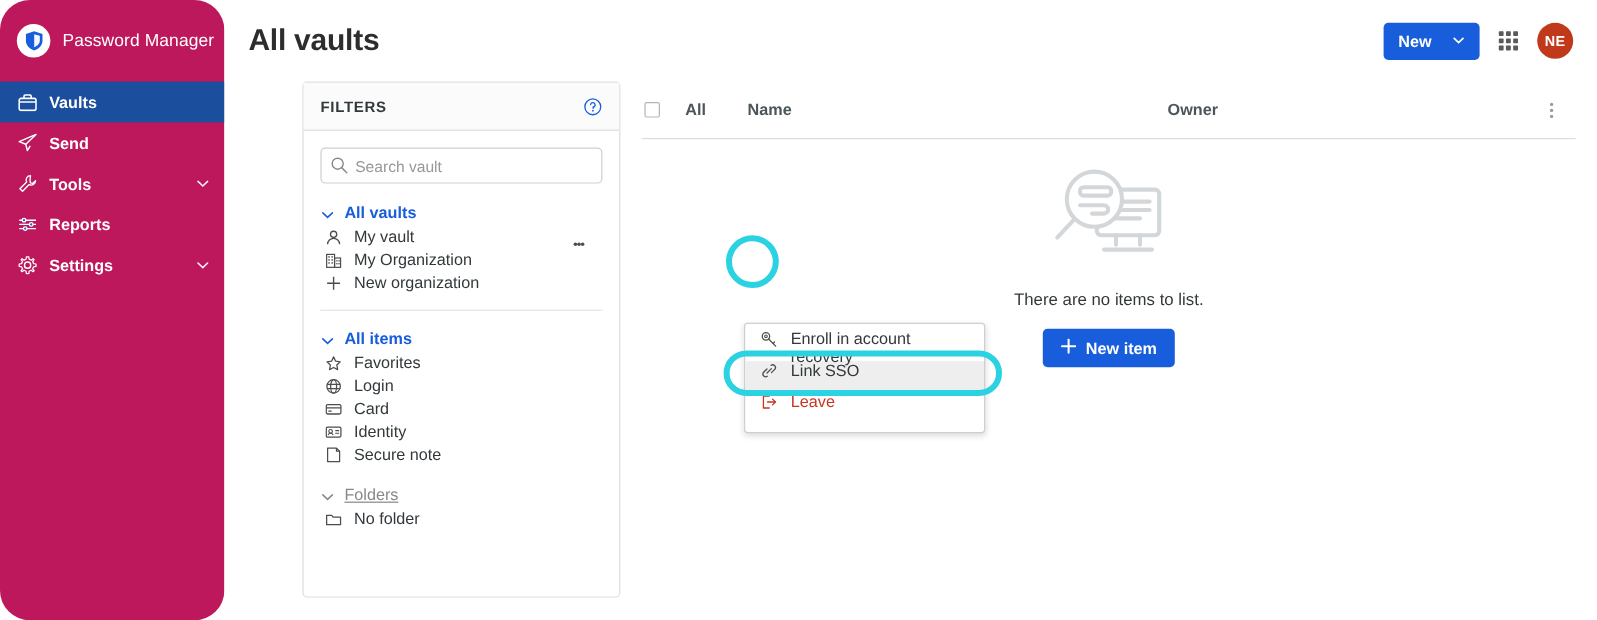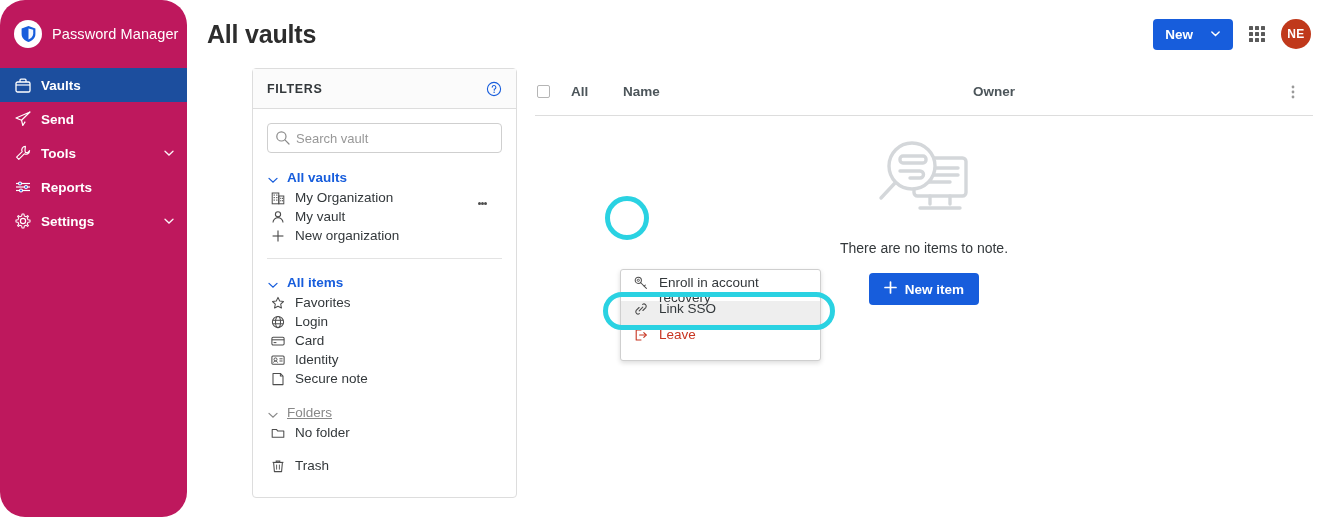--- a/index.html
+++ b/index.html
@@ -406,20 +406,30 @@
                 <svg width="12" height="12" viewBox="0 0 12 12">
                     <path d="M2 4.4 L6 8.2 L10 4.4" fill="none" stroke="#175ddc" stroke-width="1.3" stroke-linecap="round"></path>
                   </svg>
               </span>
               <span class="group-head-label">All vaults</span>
             </div>
 
             <div class="f-item">
               <span class="f-icon">
                 <svg width="14" height="14" viewBox="0 0 14 14">
+                  <circle cx="7" cy="4.3" r="2.6" fill="none" stroke="#4d4d4d" stroke-width="1.1"></circle>
+                  <path d="M2 12.6 a5 5 0 0 1 10 0" fill="none" stroke="#4d4d4d" stroke-width="1.1"></path>
+                </svg>
+              </span>
+              <span>My vault</span>
+            </div>
+
+            <div class="f-item">
+              <span class="f-icon">
+                <svg width="14" height="14" viewBox="0 0 14 14">
                   <rect x="1.2" y="2" width="6.6" height="10.8" fill="none" stroke="#4d4d4d" stroke-width="1"></rect>
                   <rect x="7.8" y="5" width="5" height="7.8" fill="none" stroke="#4d4d4d" stroke-width="1"></rect>
                   <g fill="#4d4d4d">
                     <rect x="2.6" y="3.5" width="1.2" height="1.2"></rect>
                       <rect x="5.2" y="3.5" width="1.2" height="1.2"></rect>
                     <rect x="2.6" y="6" width="1.2" height="1.2"></rect>
                       <rect x="5.2" y="6" width="1.2" height="1.2"></rect>
                     <rect x="2.6" y="8.5" width="1.2" height="1.2"></rect>
                       <rect x="5.2" y="8.5" width="1.2" height="1.2"></rect>
                     <rect x="9.2" y="6.8" width="1.1" height="1.1"></rect>
@@ -428,30 +438,20 @@
                       <rect x="11" y="9.2" width="1.1" height="1.1"></rect>
                   </g>
                 </svg>
               </span>
               <span>My Organization</span>
             </div>
 
             <div class="f-item">
               <span class="f-icon">
                 <svg width="14" height="14" viewBox="0 0 14 14">
-                  <circle cx="7" cy="4.3" r="2.6" fill="none" stroke="#4d4d4d" stroke-width="1.1"></circle>
-                  <path d="M2 12.6 a5 5 0 0 1 10 0" fill="none" stroke="#4d4d4d" stroke-width="1.1"></path>
-                </svg>
-              </span>
-              <span>My vault</span>
-            </div>
-
-            <div class="f-item">
-              <span class="f-icon">
-                <svg width="14" height="14" viewBox="0 0 14 14">
                   <line x1="7" y1="1.6" x2="7" y2="12.4" stroke="#4d4d4d" stroke-width="1.15"></line>
                   <line x1="1.6" y1="7" x2="12.4" y2="7" stroke="#4d4d4d" stroke-width="1.15"></line>
                 </svg>
               </span>
               <span>New organization</span>
             </div>
 
             <div class="org-dots">
               <span class="dot"></span>
               <span class="dot"></span>
@@ -543,32 +543,20 @@
                 <svg width="14" height="14" viewBox="0 0 14 14">
                   <path d="M1.2 3.4 H5.4 L6.6 4.9 H12.8 V11.2 H1.2 Z" fill="none" stroke="#4d4d4d" stroke-width="1.05" stroke-linejoin="round"></path>
                 </svg>
               </span>
               <span>No folder</span>
             </div>
           </div>
 
           <div class="spacer-md"></div>
 
-          <div class="f-item">
-            <span class="f-icon">
-              <svg width="14" height="14" viewBox="0 0 14 14">
-                <path d="M2.6 3.4 H11.4 L10.6 12.6 H3.4 Z" fill="none" stroke="#4d4d4d" stroke-width="1.05" stroke-linejoin="round"></path>
-                <line x1="1.6" y1="3.4" x2="12.4" y2="3.4" stroke="#4d4d4d" stroke-width="1.1"></line>
-                <path d="M5.2 3.4 V2.1 H8.8 V3.4" fill="none" stroke="#4d4d4d" stroke-width="1.05"></path>
-                <line x1="5.6" y1="5.6" x2="5.6" y2="10.6" stroke="#4d4d4d" stroke-width="0.9"></line>
-                <line x1="8.4" y1="5.6" x2="8.4" y2="10.6" stroke="#4d4d4d" stroke-width="0.9"></line>
-              </svg>
-            </span>
-            <span>Trash</span>
-          </div>
 
         </div>
       </aside>
 
       <section class="vault-area">
         <div class="table-head">
           <span class="th-check">
             <span class="cb"></span>
           </span>
           <span class="th-all">All</span>
@@ -592,21 +580,21 @@
                 <line x1="58" y1="30" x2="88" y2="30"></line>
                 <line x1="58" y1="37" x2="88" y2="37"></line>
                 <line x1="58" y1="44" x2="80" y2="44"></line>
                 <circle cx="42" cy="28" r="23" fill="#ffffff"></circle>
                 <line x1="25" y1="45" x2="11" y2="60"></line>
                 <rect x="30" y="18" width="26" height="7" rx="3"></rect>
                 <path d="M30 33 H50 a3 3 0 0 1 0 7 H40"></path>
               </g>
             </svg>
           </span>
-          <div class="empty-text">There are no items to note.</div>
+          <div class="empty-text">There are no items to list.</div>
           <button class="btn-new-item">
             <span>
               <svg width="13" height="13" viewBox="0 0 13 13">
                 <line x1="6.5" y1="1" x2="6.5" y2="12" stroke="#ffffff" stroke-width="1.7" stroke-linecap="round"></line>
                 <line x1="1" y1="6.5" x2="12" y2="6.5" stroke="#ffffff" stroke-width="1.7" stroke-linecap="round"></line>
               </svg>
             </span>
             <span>New item</span>
           </button>
         </div>

